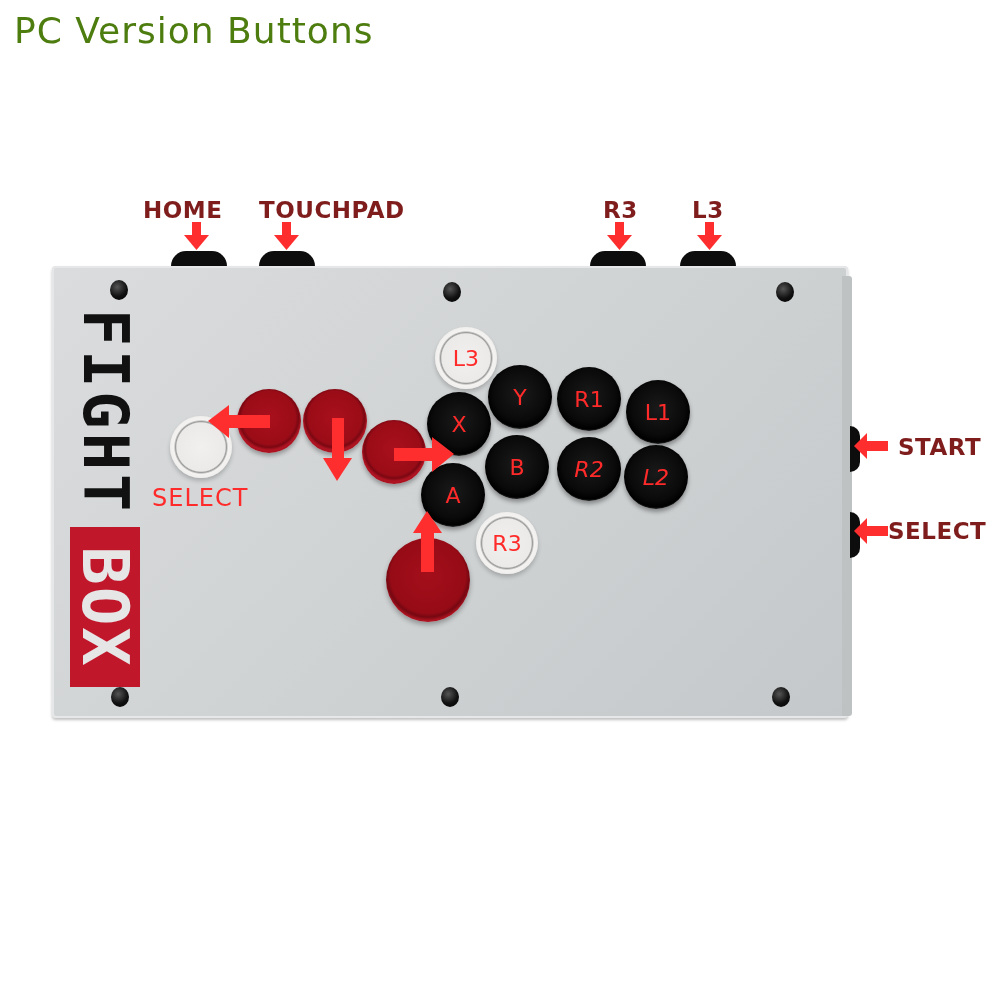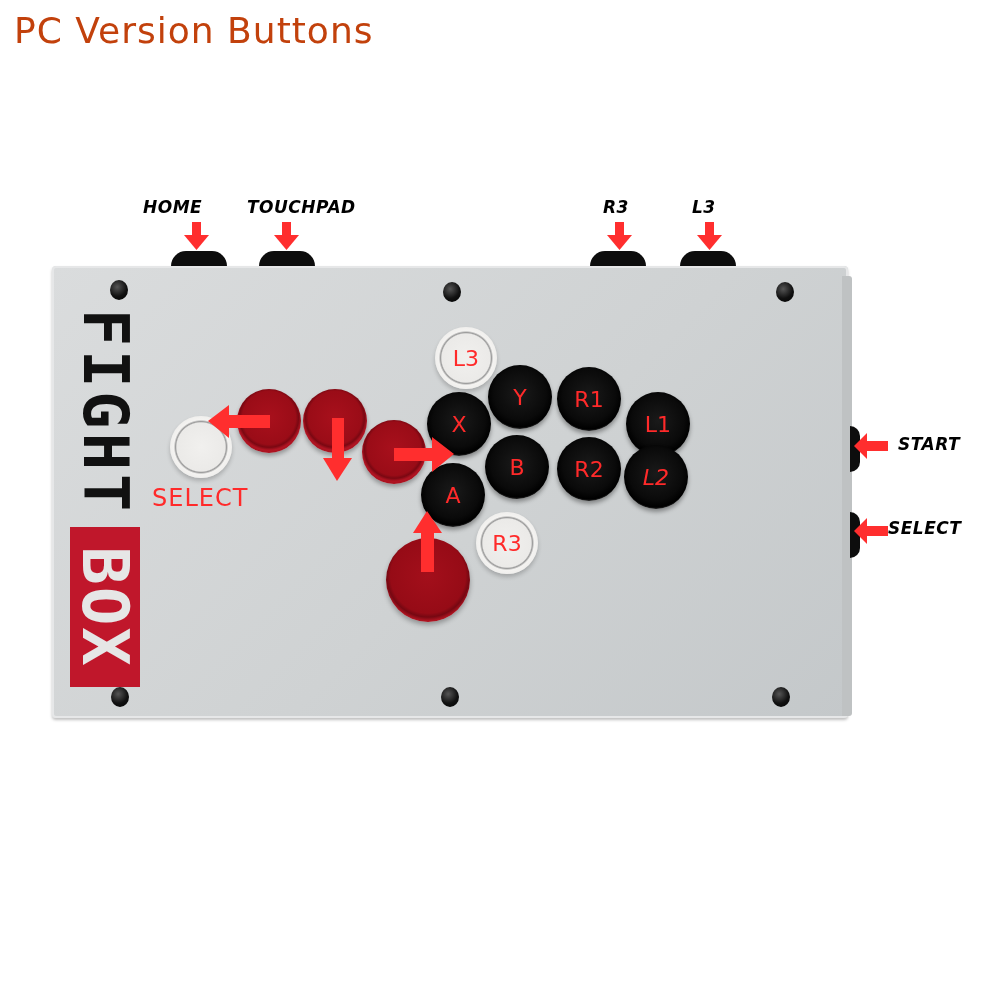--- a/index.html
+++ b/index.html
@@ -1,18 +1,18 @@
 <!DOCTYPE html>
 <html><head>
 <meta charset="utf-8">
 <style>
   html, body { margin:0; padding:0; background:#ffffff; }
   body { width:1000px; height:1000px; position:relative; overflow:hidden; font-family:"DejaVu Sans", sans-serif; }
-  .title { position:absolute; left:14px; top:10px; font-size:36px; color:#c2410c; letter-spacing:1px; font-family:"DejaVu Sans", sans-serif; }
-  .lbl { position:absolute; font-weight:bold; color:#000000; font-size:17px; font-family:"DejaVu Sans", sans-serif; letter-spacing:0.5px;font-style:italic; }
+  .title { position:absolute; left:14px; top:10px; font-size:36px; color:#4d7c0f; letter-spacing:1px; font-family:"DejaVu Sans", sans-serif; }
+  .lbl { position:absolute; font-weight:bold; color:#7f1d1d; font-size:23px; font-family:"DejaVu Sans", sans-serif; letter-spacing:0.5px; }
   .box { position:absolute; left:52px; top:266px; width:796px; height:452px; background:linear-gradient(135deg,#dadcdd 0%,#cfd2d3 55%,#c4c8ca 100%); border-radius:4px; box-shadow:0 2px 3px rgba(0,0,0,0.25), inset 0 0 0 2px #e6e7e8; }
   .box-edge-r { position:absolute; left:842px; top:276px; width:10px; height:440px; background:#bfc2c3; border-radius:0 3px 3px 0; }
   .screw { position:absolute; width:18px; height:20px; border-radius:50%; background:radial-gradient(circle at 40% 35%,#555 0%,#111 55%,#000 100%); }
   .topbtn { position:absolute; width:56px; height:18px; background:#0d0d0d; border-radius:20px 20px 4px 4px; }
   .sidebtn { position:absolute; width:10px; height:46px; background:#0d0d0d; border-radius:0 10px 10px 0; }
   .btn { position:absolute; border-radius:50%; display:flex; align-items:center; justify-content:center; font-family:"DejaVu Sans", sans-serif; font-size:22px; color:#ff2a2a; }
   .btn.black { width:64px; height:64px; background:radial-gradient(circle at 50% 45%,#1a1a1a 0%,#0a0a0a 55%,#000 70%,#2a2a2a 74%,#050505 80%); box-shadow:0 3px 4px rgba(0,0,0,0.35); }
   .btn.red { width:64px; height:64px; background:radial-gradient(circle at 50% 45%,#a8101c 0%,#9a0c17 56%,#7a0812 62%,#b01422 68%,#860a14 100%); box-shadow:0 3px 4px rgba(0,0,0,0.3); }
   .btn.white { width:62px; height:62px; background:radial-gradient(circle at 50% 50%,#f1f0ee 0%,#ebeae8 55%,#9a9a9a 58%,#f4f3f1 62%,#e2e1df 100%); box-shadow:0 3px 4px rgba(0,0,0,0.2); }
   .btn.bigred { width:84px; height:84px; background:radial-gradient(circle at 50% 45%,#a30f1b 0%,#960b16 60%,#760812 66%,#ad1320 72%,#840a14 100%); box-shadow:0 3px 5px rgba(0,0,0,0.3); }
@@ -23,21 +23,21 @@
   .logo-box { position:absolute; left:0; top:227px; width:70px; height:160px; background:#c0172b; overflow:hidden; }
   .logo-box span { position:absolute; left:-45px; top:45px; width:160px; height:70px; transform:rotate(90deg); font-size:64px; font-weight:bold; color:#e6e6e6; text-align:center; line-height:70px; letter-spacing:2px; font-family:"DejaVu Sans Mono", monospace; }
   svg.arrows { position:absolute; left:0; top:0; width:1000px; height:1000px; pointer-events:none; }
 </style>
 </head>
 <body>
 
 <div class="title">PC Version Buttons</div>
 
 <div class="lbl" style="left:143px;top:197px;">HOME</div>
-<div class="lbl" style="left:247px;top:197px;">TOUCHPAD</div>
+<div class="lbl" style="left:259px;top:197px;">TOUCHPAD</div>
 <div class="lbl" style="left:603px;top:197px;">R3</div>
 <div class="lbl" style="left:692px;top:197px;">L3</div>
 
 <div class="lbl" style="left:898px;top:434px;">START</div>
 <div class="lbl" style="left:888px;top:518px;">SELECT</div>
 
 <div class="topbtn" style="left:171px;top:251px;"></div>
 <div class="topbtn" style="left:259px;top:251px;"></div>
 <div class="topbtn" style="left:590px;top:251px;"></div>
 <div class="topbtn" style="left:680px;top:251px;"></div>
@@ -68,24 +68,24 @@
 <div class="sel-text">SELECT</div>
 <div class="btn red" style="left:237px;top:389px;"></div>
 <div class="btn red" style="left:303px;top:389px;"></div>
 <div class="btn red" style="left:362px;top:420px;"></div>
 <div class="btn bigred" style="left:386px;top:538px;"></div>
 
 <div class="btn white" style="left:435px;top:327px;">L3</div>
 <div class="btn black" style="left:427px;top:392px;">X</div>
 <div class="btn black" style="left:488px;top:365px;">Y</div>
 <div class="btn black" style="left:557px;top:367px;">R1</div>
-<div class="btn black" style="left:626px;top:392px;">L1</div>
+<div class="btn black" style="left:626px;top:380px;">L1</div>
 <div class="btn black" style="left:421px;top:463px;">A</div>
 <div class="btn black" style="left:485px;top:435px;">B</div>
-<div class="btn black" style="left:557px;top:437px;">R2</div>
+<div class="btn black" style="left:557px;top:437px;font-style:italic;">R2</div>
 <div class="btn black" style="left:624px;top:445px;font-style:italic;">L2</div>
 <div class="btn white" style="left:476px;top:512px;">R3</div>
 
 <svg class="arrows" viewBox="0 0 1000 1000">
   <g fill="#ff2e2e">
 
     <g>
         <rect x="192" y="222" width="9" height="14"></rect>
         <polygon points="184,235 209,235 196.5,250"></polygon>
       </g>

